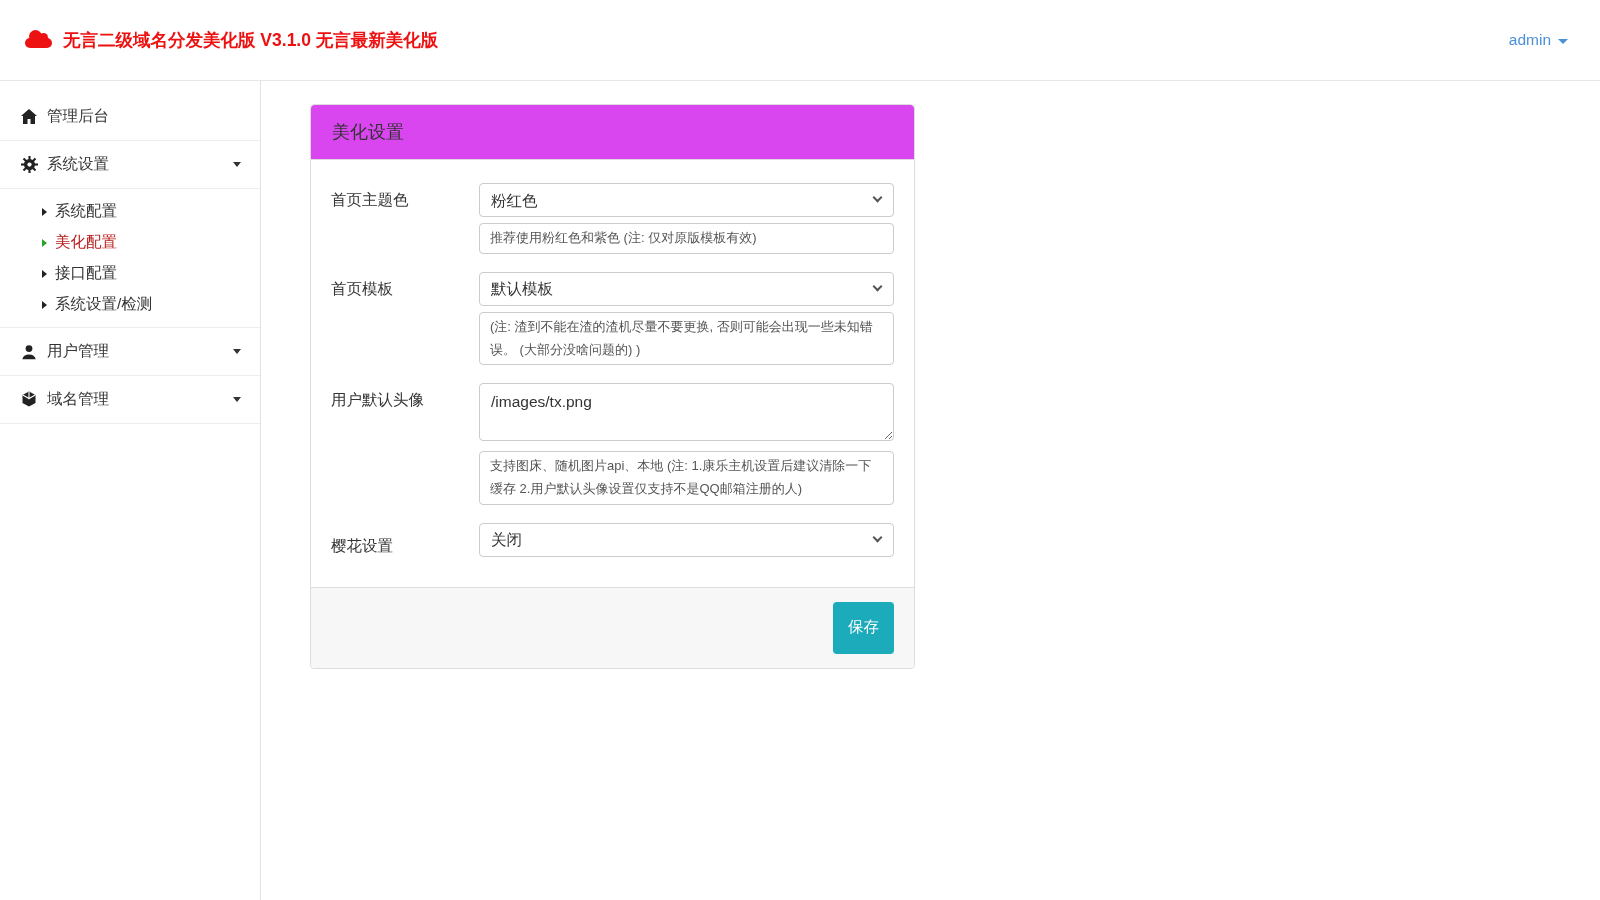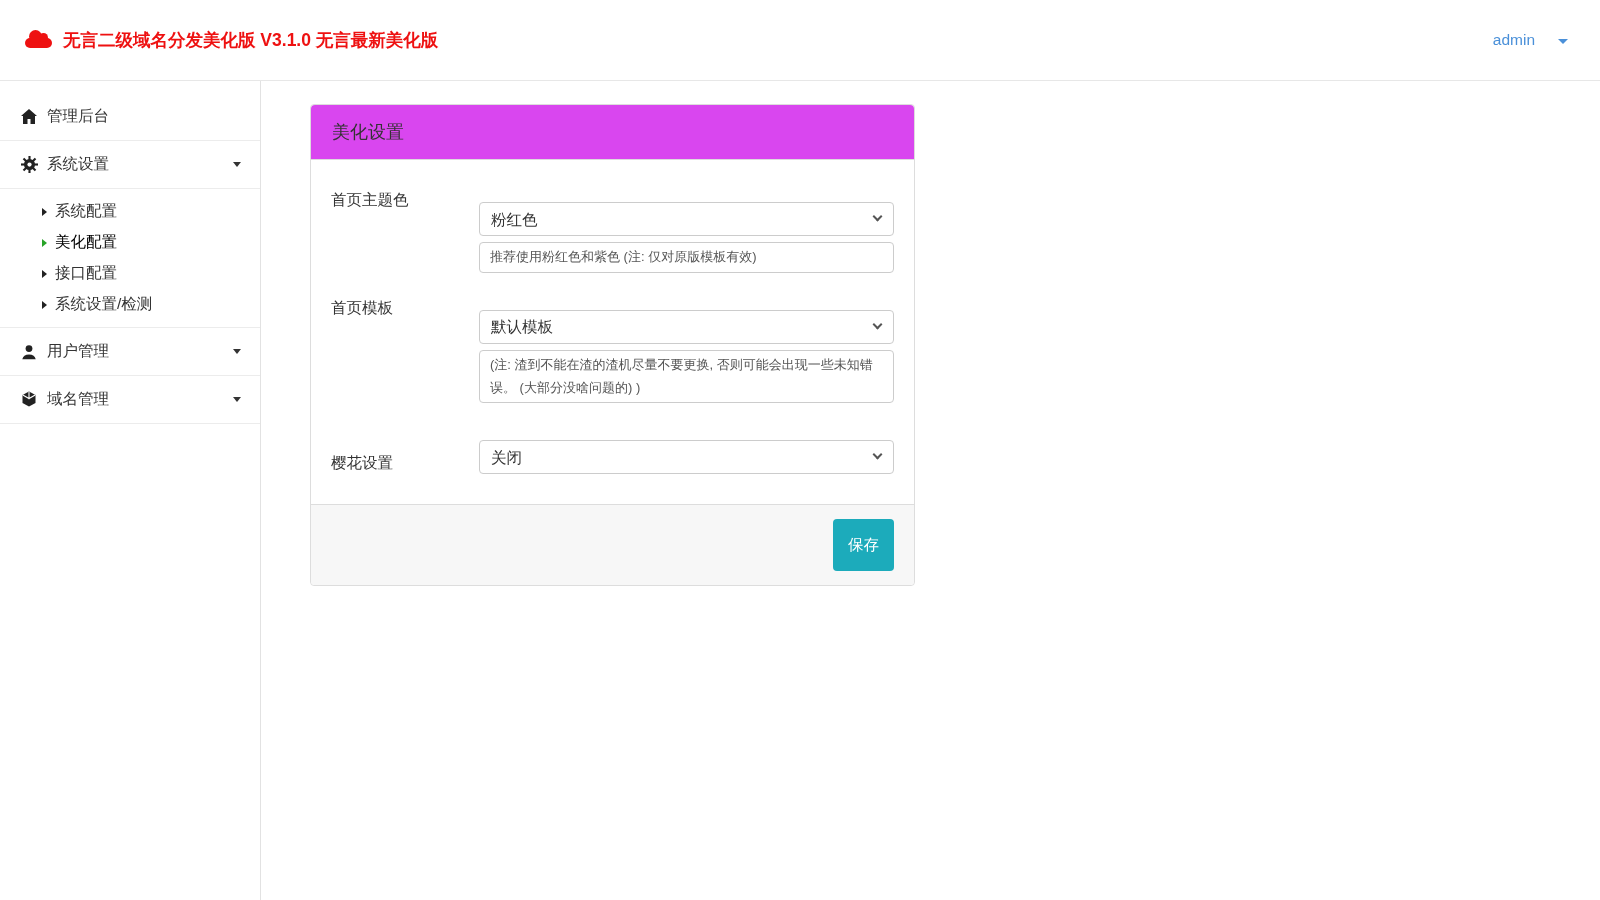--- a/index.html
+++ b/index.html
@@ -4,45 +4,45 @@
 <style>
   * { margin:0; padding:0; box-sizing:border-box; }
   html,body { width:1600px; height:900px; background:#fff; font-family:"Liberation Sans","DejaVu Sans",sans-serif; color:#333; overflow:hidden; }
 
   
   .navbar { height:81px; background:#fff; border-bottom:1px solid #e7e7e7; display:flex; align-items:center; justify-content:space-between; padding:0 32px 0 25px; }
   .brand { display:flex; align-items:center; gap:11px; color:#ee1111; font-weight:bold; font-size:17.5px; cursor:pointer; }
   .cloud { position:relative; width:27px; height:10px; background:#ee1111; border-radius:10px; margin-top:6px; }
   .cloud::before { content:""; position:absolute; width:13px; height:13px; background:#ee1111; border-radius:50%; top:-8px; left:4px; }
   .cloud::after  { content:""; position:absolute; width:9px;  height:9px;  background:#ee1111; border-radius:50%; top:-5px; right:4px; }
-  .user { display:flex; align-items:center; gap:23px; color:#4a90d9; font-size:15.5px; cursor:pointer; }
+  .user { display:flex; align-items:center; gap:7px; color:#4a90d9; font-size:15.5px; cursor:pointer; }
   .caret-down-blue { width:0; height:0; border-left:5px solid transparent; border-right:5px solid transparent; border-top:5px solid #4a90d9; margin-top:2px; }
 
   
   .layout { display:flex; height:837px; }
   .sidebar { width:261px; min-width:261px; background:#fff; border-right:1px solid #e2e2e2; border-bottom:4px solid #a21caf; padding-top:12px; }
   .side-item { height:48px; display:flex; align-items:center; padding:0 19px 0 20px; font-size:15.5px; color:#333; border-bottom:1px solid #ececec; cursor:pointer; }
   .side-item .icon { width:18px; height:17px; margin-right:9px; display:flex; align-items:center; justify-content:center; }
   .side-item .icon svg { display:block; }
   .caret-down { width:0; height:0; border-left:4.5px solid transparent; border-right:4.5px solid transparent; border-top:5px solid #333; margin-left:auto; }
   .submenu { padding:7px 12px; border-bottom:1px solid #ececec; }
   .sub-item { height:31px; display:flex; align-items:center; padding-left:30px; font-size:15.5px; color:#333; cursor:pointer; }
   .tri { width:0; height:0; border-top:4.5px solid transparent; border-bottom:4.5px solid transparent; border-left:5.5px solid #222; margin-right:8px; }
-  .sub-item.active { color:#000000; }
+  .sub-item.active { color:#b91c1c; }
   .sub-item.active .tri { border-left-color:#28a428; }
 
   
   .main { flex:1; padding:23px 0 0 49px; background:#fff; }
   .panel { width:605px; border:1px solid #ddd; border-radius:4px; background:#fff; }
   .panel-heading { background:#d946ef; padding:15px 21px; font-size:18px; color:#333; border-bottom:1px solid #ddd; border-radius:4px 4px 0 0; }
   .panel-body { padding:23px 20px 14px 20px; }
   .form-group { display:flex; margin-bottom:18px; }
   .form-group.last { margin-bottom:16px;align-items:flex-end; }
   .col-label { width:148px; min-width:148px; font-size:15.5px; color:#333; padding-top:7px; }
-  .col-control { flex:1;margin-top:19px; }
+  .col-control { flex:1; }
   .select-wrap { position:relative; }
   select { width:100%; height:34px; border:1px solid #ccc; border-radius:4px; padding:0 30px 0 11px; font-size:15.5px; color:#333; background:#fff; appearance:none; -webkit-appearance:none; font-family:inherit; cursor:pointer; }
   .chev { position:absolute; right:13px; top:11px; width:7px; height:7px; border-right:2px solid #555; border-bottom:2px solid #555; transform:rotate(45deg); pointer-events:none; }
   .help { margin-top:6px; border:1px solid #ccc; border-radius:4px; padding:3px 10px; font-size:13px; color:#555; line-height:1.75; background:#fff; }
   textarea { width:100%; height:58px; border:1px solid #ccc; border-radius:4px; padding:7px 11px; font-size:15.5px; color:#333; resize:vertical; font-family:inherit; line-height:1.4; }
   .panel-footer { background:#f7f7f7; border-top:1px solid #ddd; padding:14px 20px; text-align:right; border-radius:0 0 4px 4px; }
   .btn-save { background:#1cabbb; color:#fff; border:none; border-radius:4px; height:52px; padding:0 15px; font-size:15.5px; font-family:inherit; cursor:pointer; }
 </style>
 </head>
 <body>
@@ -159,20 +159,27 @@
             <div class="select-wrap">
               <select>
                 <option>默认模板</option>
               </select>
               <span class="chev"></span>
             </div>
             <div class="help">(注: 渣到不能在渣的渣机尽量不要更换, 否则可能会出现一些未知错误。 (大部分没啥问题的) )</div>
           </div>
         </div>
 
+        <div class="form-group">
+          <div class="col-label">用户默认头像</div>
+          <div class="col-control">
+            <textarea style="">/images/tx.png</textarea>
+            <div class="help">支持图床、随机图片api、本地 (注: 1.康乐主机设置后建议清除一下缓存 2.用户默认头像设置仅支持不是QQ邮箱注册的人)</div>
+          </div>
+        </div>
 
         <div class="form-group last">
           <div class="col-label">樱花设置</div>
           <div class="col-control">
             <div class="select-wrap">
               <select>
                 <option>关闭</option>
               </select>
               <span class="chev"></span>
             </div>

